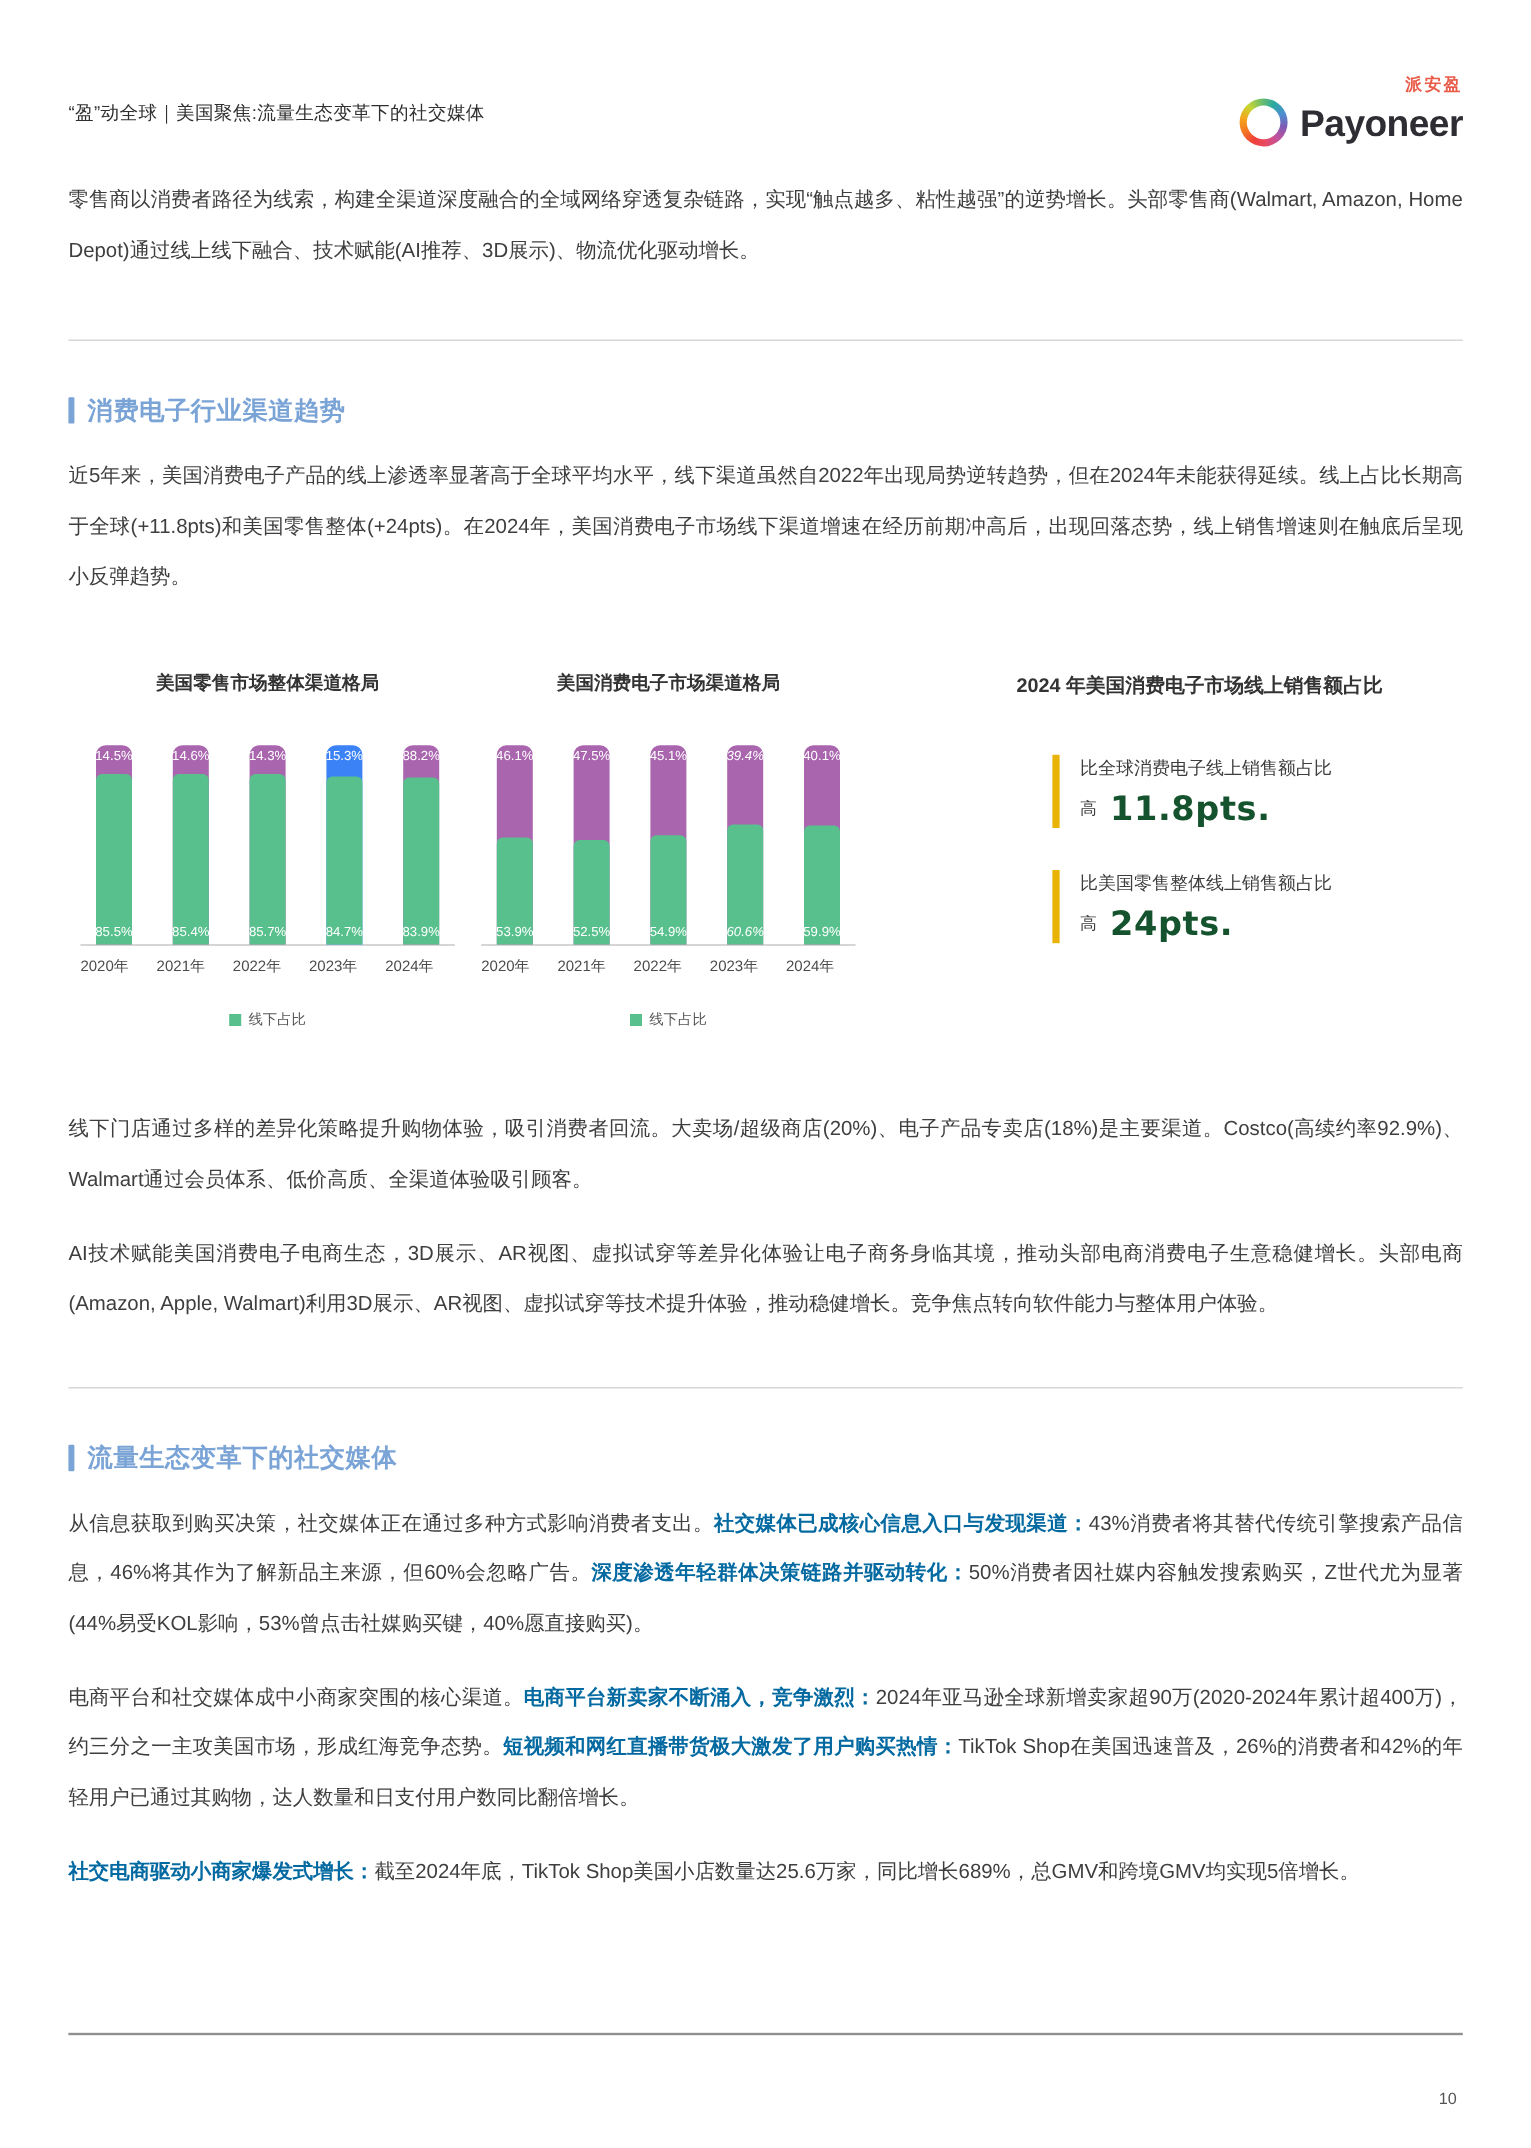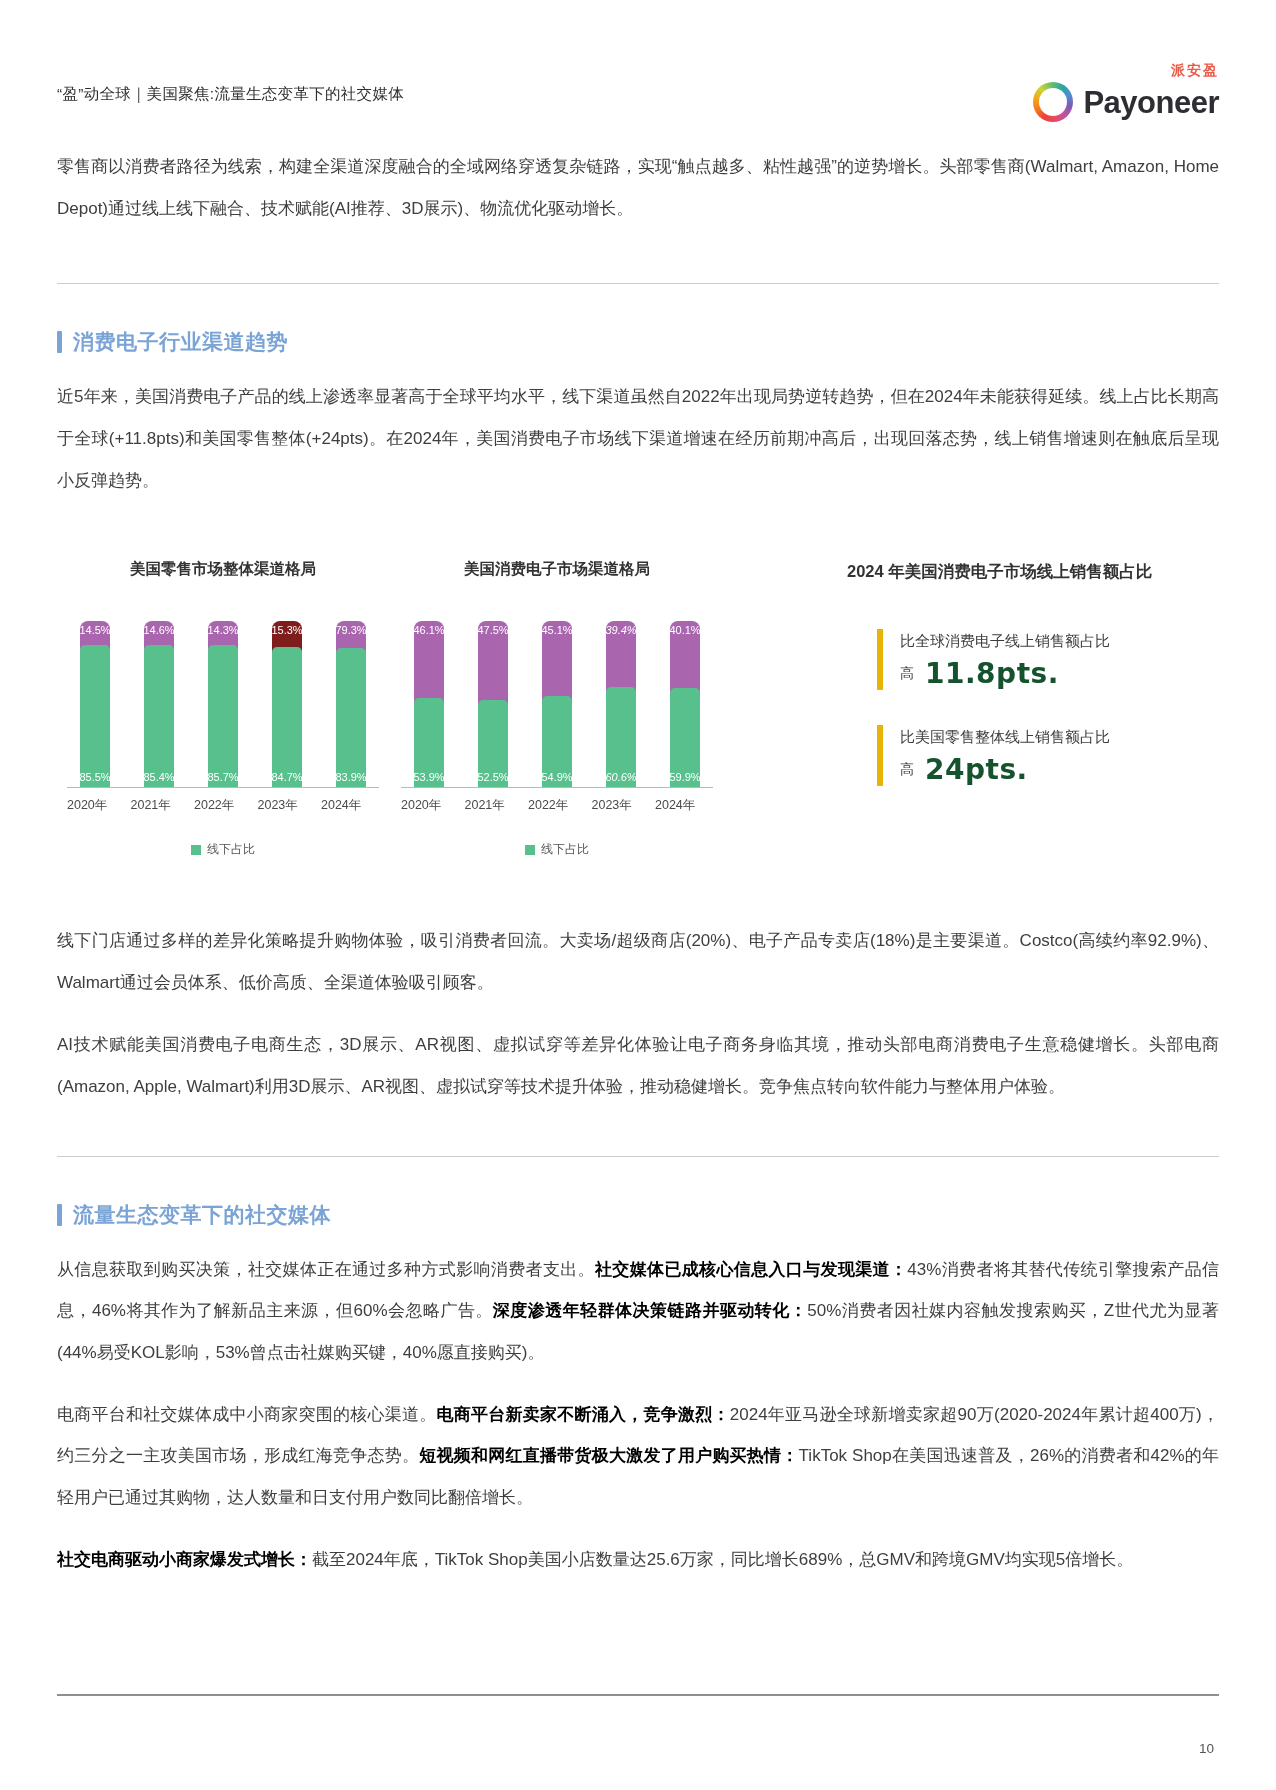--- a/index.html
+++ b/index.html
@@ -17,21 +17,21 @@
   .logo-ring {
     width:40px; height:40px; border-radius:50%; position:relative; flex:0 0 auto;
     background:conic-gradient(from 210deg,#ef4136,#f4791f,#f4a71d,#c7d632,#6ebe6a,#29a8a0,#4e8fd1,#7d5bb5,#c0519e,#e84a64,#ef4136);
   }
   .logo-ring::after { content:""; position:absolute; inset:6px; background:#fff; border-radius:50%; }
   .logo-word { font-size:31px; font-weight:700; color:#2d2d33; letter-spacing:-0.5px; line-height:1; }
   .logo-cn { position:absolute; top:-4px; right:0; font-size:14px; font-weight:600; color:#e95c4a; letter-spacing:2px; }
 
   
   .body-text { font-size:17px; line-height:2.45; color:#3e3e3e; text-align:justify; }
-  .body-text b { color:#000000; }
+  .body-text b { color:#0369a1; }
   .intro { margin-top:24px; }
 
   .divider { border:none; border-top:1px solid #cccccc; }
   .divider-1 { margin-top:54px; }
   .divider-2 { margin-top:48px; }
 
   .section-title { display:flex; align-items:center; margin-top:44px; }
   .section-title .tick { width:5px; height:22px; background:#7aa3d6; border-radius:1px; margin-right:11px; }
   .section-title .st-label { font-size:21px; font-weight:700; color:#7aa3d6; letter-spacing:.5px; }
   .section-para { margin-top:20px; }
@@ -110,27 +110,27 @@
           <div class="bar" style="height: 166px; background: rgb(169, 101, 174);">
             <span class="val top">14.6%</span>
             <div class="seg-offline" style="height: 141.764px; background: rgb(88, 192, 141);"></div>
             <span class="val bottom">85.4%</span>
           </div>
           <div class="bar" style="height: 166px; background: rgb(169, 101, 174);">
             <span class="val top">14.3%</span>
             <div class="seg-offline" style="height: 142.262px; background: rgb(88, 192, 141);"></div>
             <span class="val bottom">85.7%</span>
           </div>
-          <div class="bar" style="height: 166px; background: #7f1d1d;">
+          <div class="bar" style="height: 166px; background: #3b82f6;">
             <span class="val top">15.3%</span>
             <div class="seg-offline" style="height: 140.602px; background: rgb(88, 192, 141);"></div>
             <span class="val bottom">84.7%</span>
           </div>
           <div class="bar" style="height: 166px; background: rgb(169, 101, 174);">
-            <span class="val top">79.3%</span>
+            <span class="val top">88.2%</span>
             <div class="seg-offline" style="height: 139.274px; background: rgb(88, 192, 141);"></div>
             <span class="val bottom">83.9%</span>
           </div>
         </div>
       <div class="xlabels">
           <span class="xlab">2020年</span>
           <span class="xlab">2021年</span>
           <span class="xlab">2022年</span>
           <span class="xlab">2023年</span>
           <span class="xlab">2024年</span>

